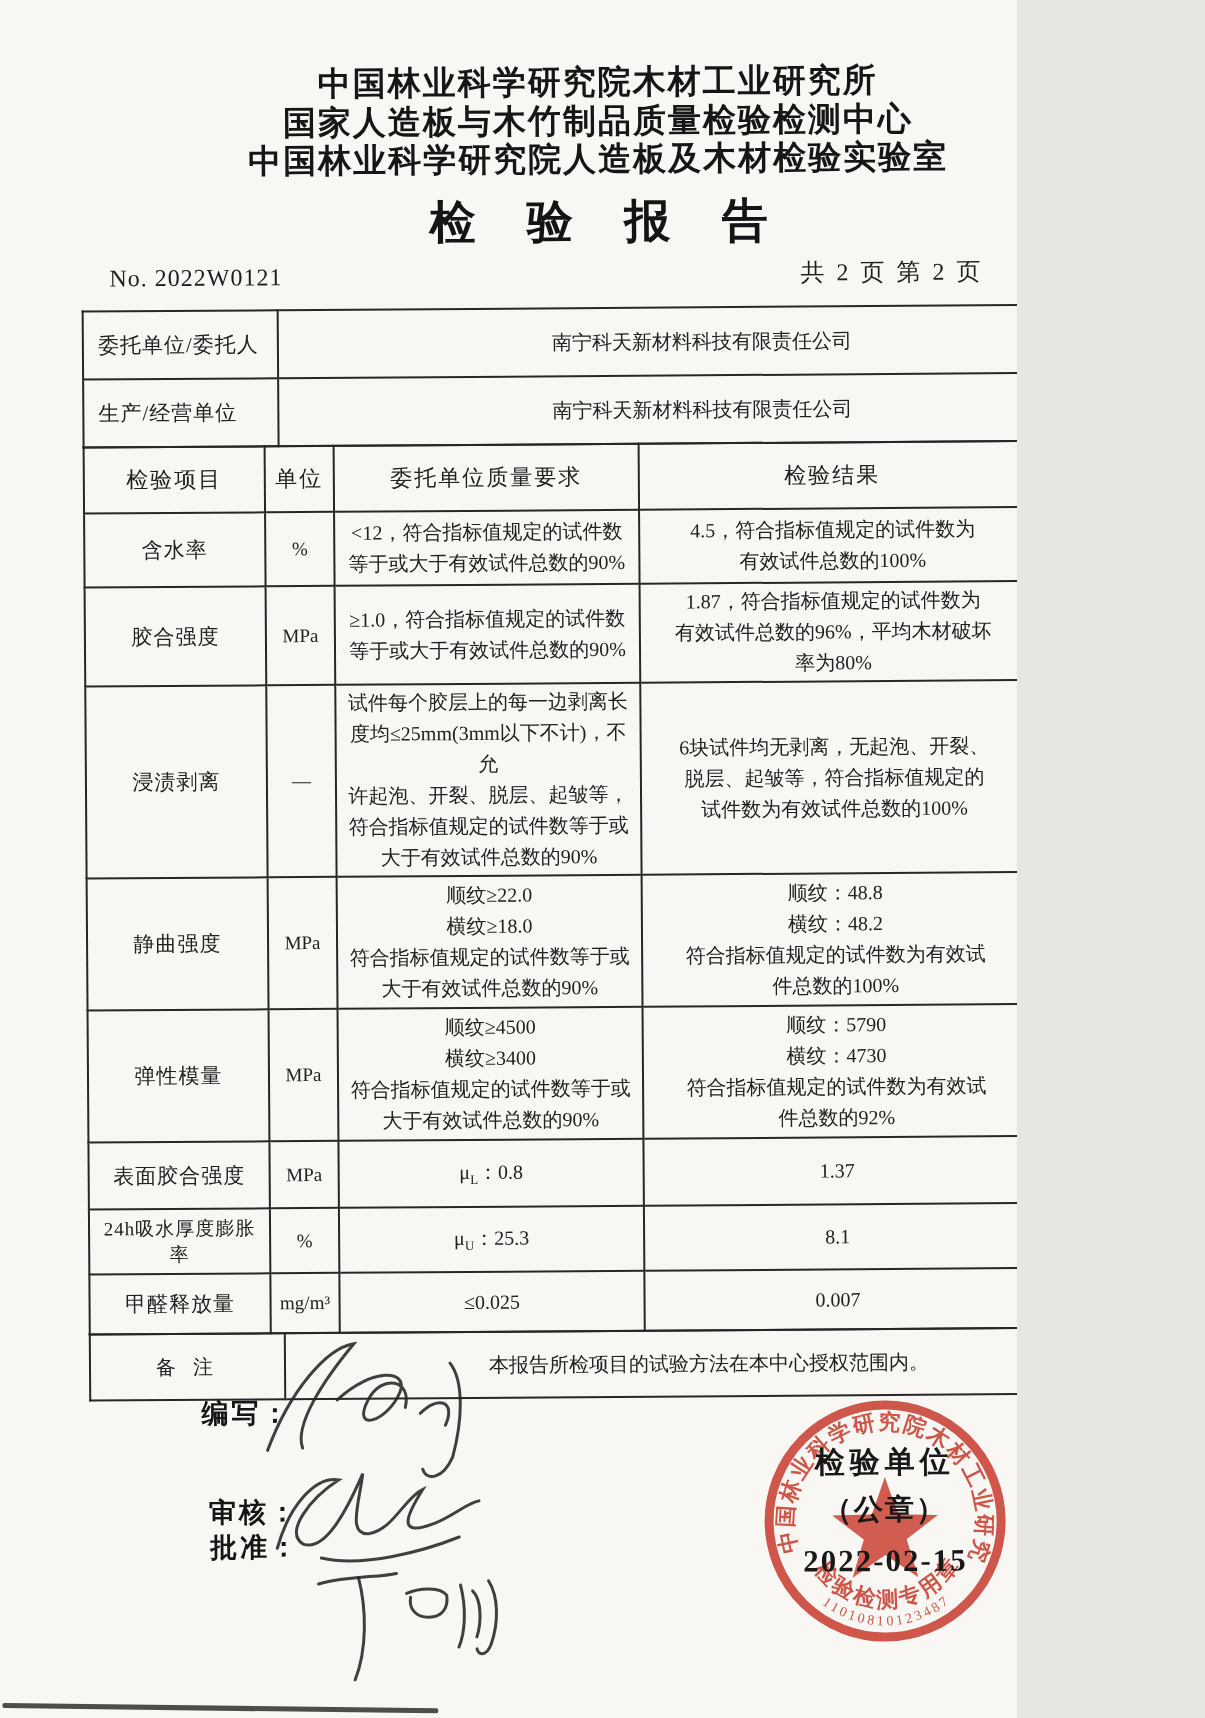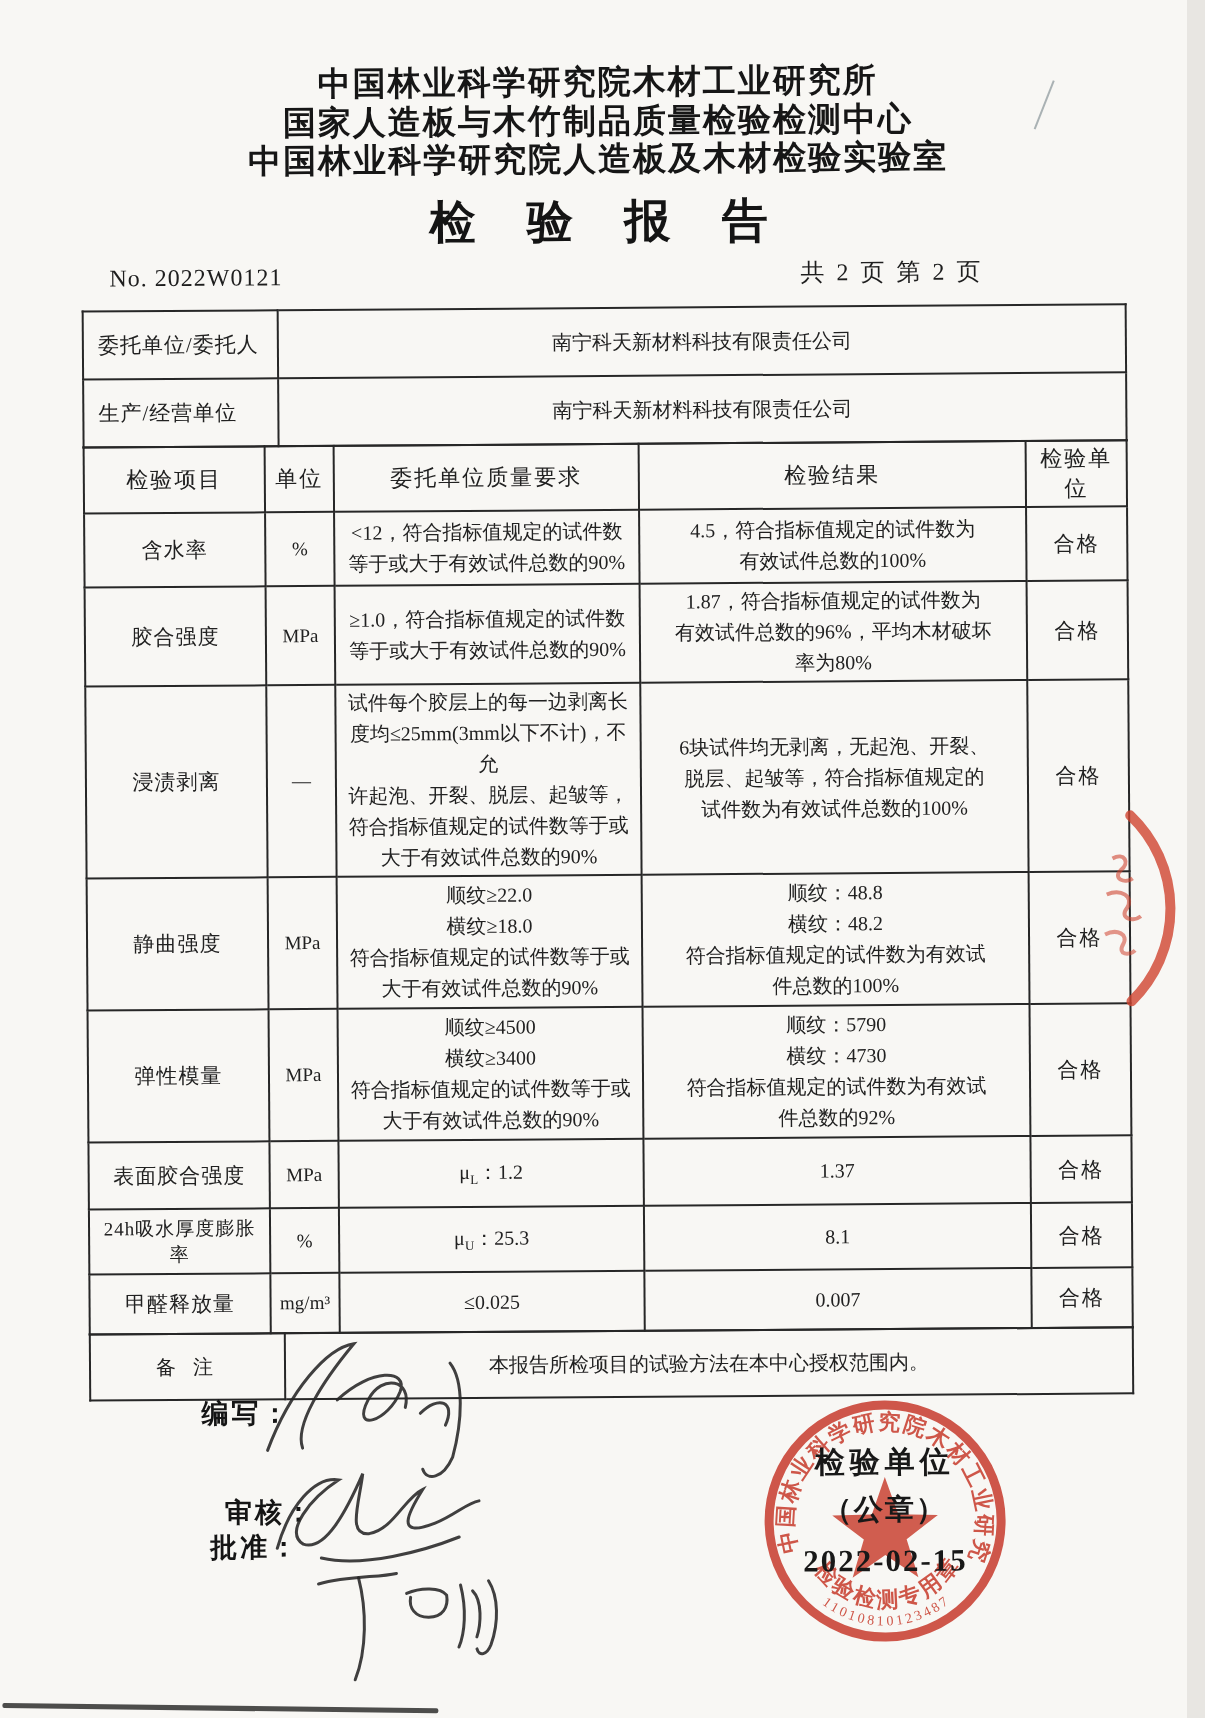--- a/index.html
+++ b/index.html
@@ -1,16 +1,16 @@
 <!DOCTYPE html>
 <html><head>
 <meta charset="utf-8">
 <style>
   html,body{margin:0;padding:0;background:#e8e6e2;}
-  #canvas{position:relative;width:1187px;height:1718px;background:#f8f7f4;overflow:hidden;
+  #canvas{position:relative;width:1017px;height:1718px;background:#f8f7f4;overflow:hidden;
           font-family:"Liberation Serif","DejaVu Serif",serif;color:#1e1e1e;}
   #sheet{position:absolute;left:0;top:0;width:1205px;height:1718px;transform:rotate(-0.4deg);transform-origin:50% 46%;}
 
   .org-line{position:absolute;left:0;width:1205px;text-align:center;
             font-family:"DejaVu Sans","Liberation Sans",sans-serif;
             font-weight:bold;font-size:33px;letter-spacing:2px;color:#161616;}
   .doc-title{position:absolute;left:0;width:1205px;text-align:center;font-weight:bold;
              font-size:46px;letter-spacing:20px;color:#141414;text-indent:20px;}
   .report-no{position:absolute;left:113px;top:262px;font-size:24px;letter-spacing:1px;}
   .page-info{position:absolute;right:218px;top:258px;font-size:24px;letter-spacing:3px;}
@@ -151,21 +151,21 @@
         <td class="pre">顺纹：5790
 横纹：4730
 符合指标值规定的试件数为有效试
 件总数的92%</td>
         <td class="verdict">合格</td>
       </tr>
 
       <tr style="height:67px">
         <td class="item">表面胶合强度</td>
         <td class="unit">MPa</td>
-        <td><span>μ</span><sub class="mu">L</sub><span>：1.2</span></td>
+        <td><span>μ</span><sub class="mu">L</sub><span>：0.8</span></td>
         <td>1.37</td>
         <td class="verdict">合格</td>
       </tr>
 
       <tr style="height:65px">
         <td class="item" style="font-size:19px">24h吸水厚度膨胀率</td>
         <td class="unit">%</td>
         <td><span>μ</span><sub class="mu">U</sub><span>：25.3</span></td>
         <td>8.1</td>
         <td class="verdict">合格</td>
@@ -195,21 +195,21 @@
         </table>
   </div>
 
   <div class="sig-label" style="left:197px;top:1393px">编写：</div>
   <svg class="sig-svg" style="left:238px;top:1328px" width="235" height="165" viewBox="0 0 235 165">
     <path d="M25,120 C48,60 85,18 112,14 C80,52 52,95 60,118"></path>
     <path d="M95,70 C130,38 166,40 158,62 C146,92 108,104 126,70 C140,44 170,50 163,78"></path>
     <path d="M178,84 C196,66 214,72 203,96 M208,34 C222,52 220,92 210,128 C200,150 184,152 180,140"></path>
   </svg>
 
-  <div class="sig-label" style="left:220px;top:1492px">审核：</div>
+  <div class="sig-label" style="left:204px;top:1492px">审核：</div>
   <svg class="sig-svg" style="left:258px;top:1438px" width="230" height="135" viewBox="0 0 230 135">
     <path d="M14,108 C26,66 52,36 76,40 C48,58 20,92 40,104 C62,112 84,70 100,34 C96,64 84,96 106,94 C130,90 142,58 160,50 C146,72 130,100 172,84 C192,76 204,64 216,62"></path>
     <path d="M58,118 C100,128 160,112 196,98"></path>
   </svg>
 
   <div class="sig-label" style="left:205px;top:1527px">批准：</div>
   <svg class="sig-svg" style="left:295px;top:1552px" width="225" height="135" viewBox="0 0 225 135">
     <path d="M18,30 C48,22 78,24 96,20"></path>
     <path d="M58,24 C66,56 66,96 54,126"></path>
     <path d="M106,40 C120,34 140,34 146,42 C148,54 142,64 128,64 C114,64 108,54 110,44"></path>

